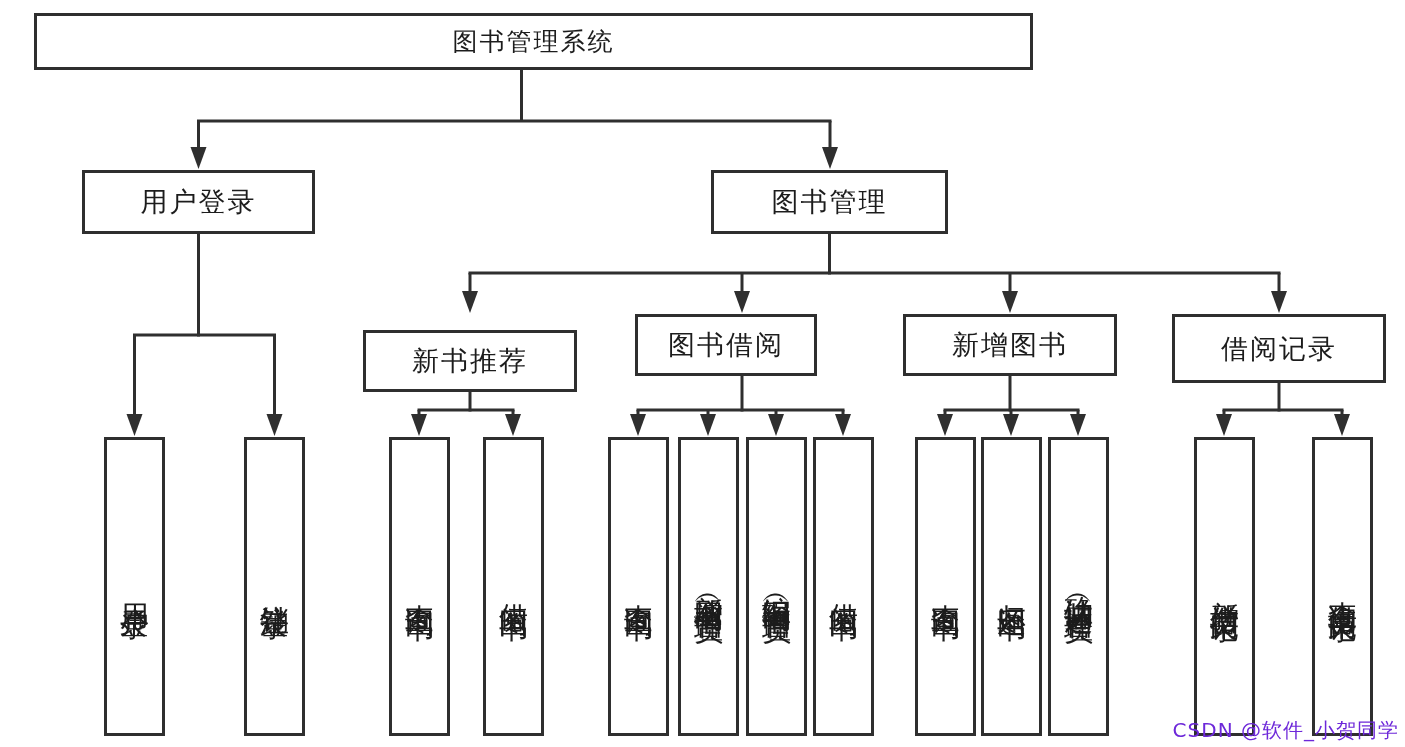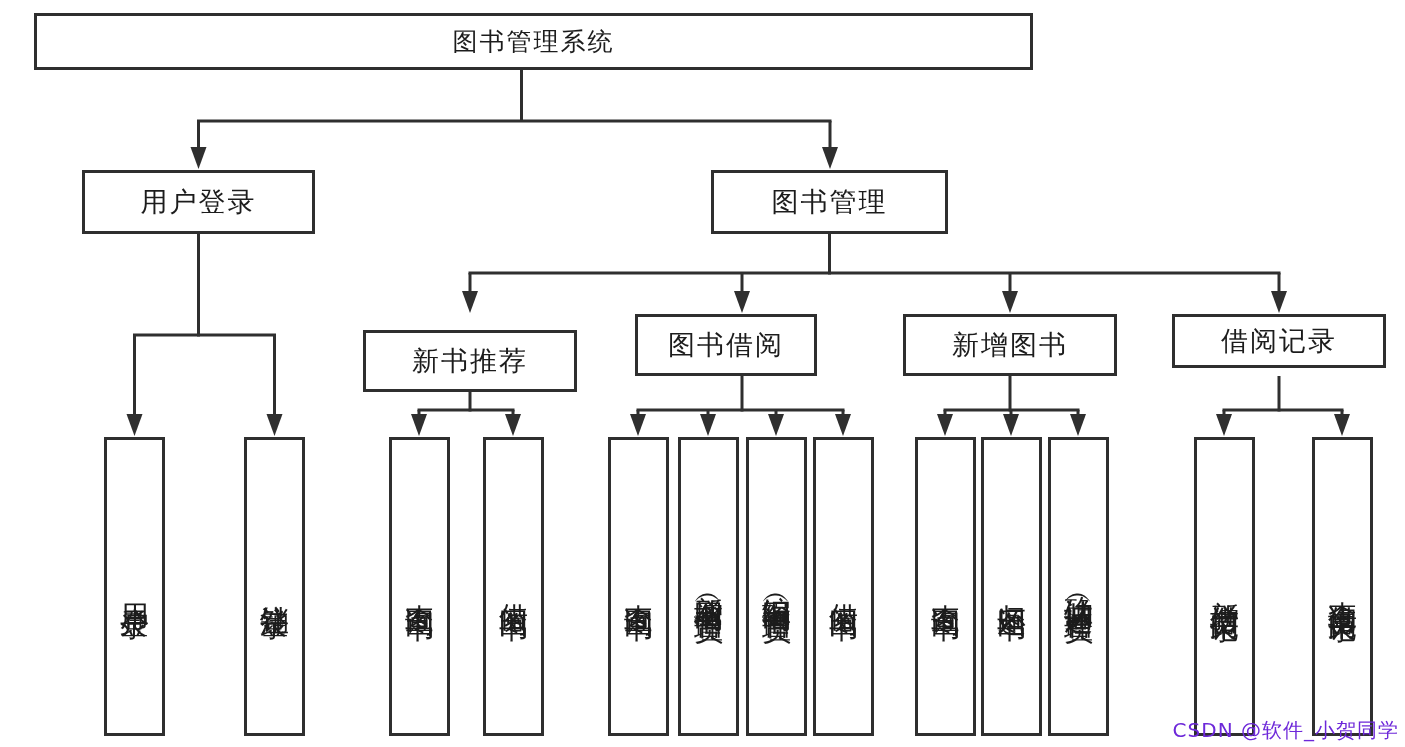--- a/index.html
+++ b/index.html
@@ -112,21 +112,21 @@
   </svg>
 
   <div class="box root" style="left:22px;top:13px;width:999px;height:57px;">图书管理系统</div>
 
   <div class="box lvl" style="left:82px;top:170px;width:233px;height:64px;">用户登录</div>
   <div class="box lvl" style="left:711px;top:170px;width:237px;height:64px;text-align:center;">图书管理</div>
 
   <div class="box lvl" style="left:363px;top:330px;width:214px;height:62px;">新书推荐</div>
   <div class="box lvl" style="left:635px;top:314px;width:182px;height:62px;">图书借阅</div>
   <div class="box lvl" style="left:903px;top:314px;width:214px;height:62px;">新增图书</div>
-  <div class="box lvl" style="left:1172px;top:314px;width:214px;height:54px;">借阅记录</div>
+  <div class="box lvl" style="left:1172px;top:314px;width:214px;height:69px;">借阅记录</div>
 
   <div class="box leaf" style="left:104px;">
     <span>用户登录</span>
   </div>
   <div class="box leaf" style="left:244px;">
     <span>注销登录</span>
   </div>
   <div class="box leaf" style="left:389px;">
     <span>查询图书</span>
   </div>

